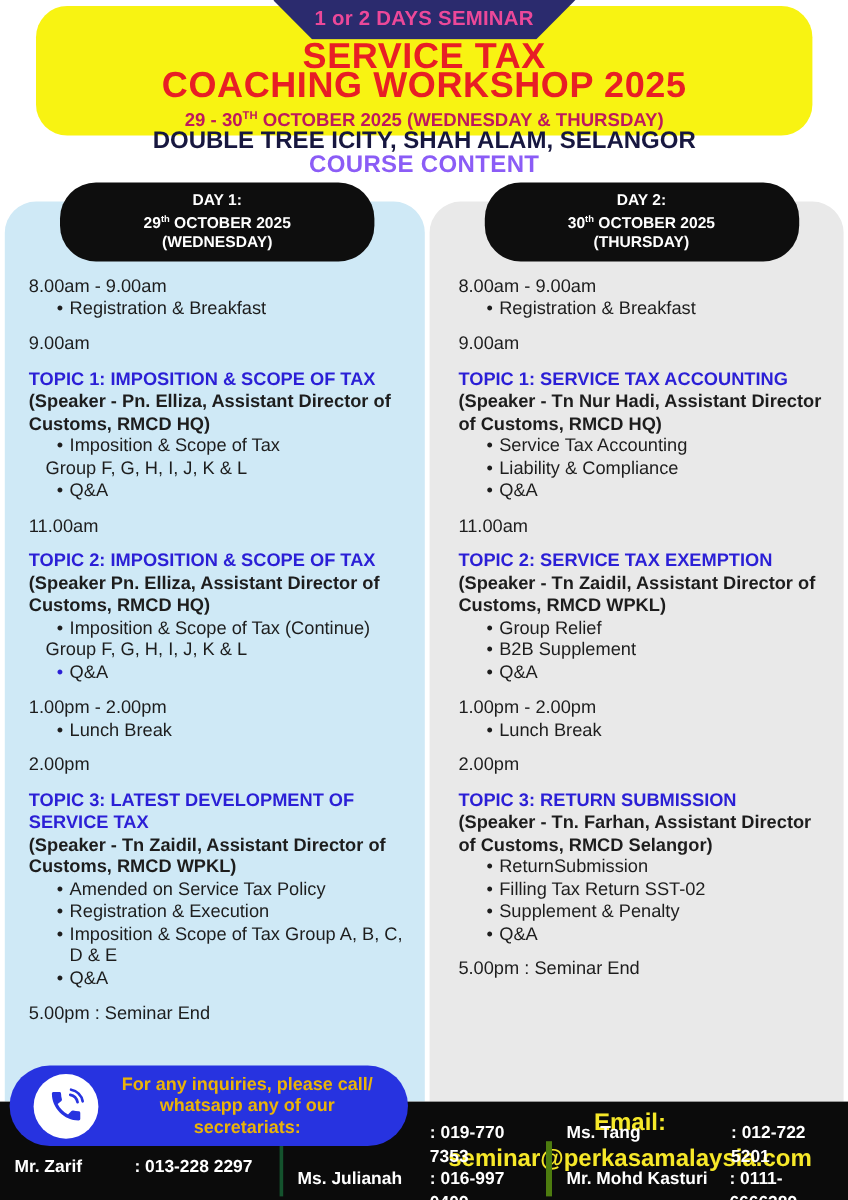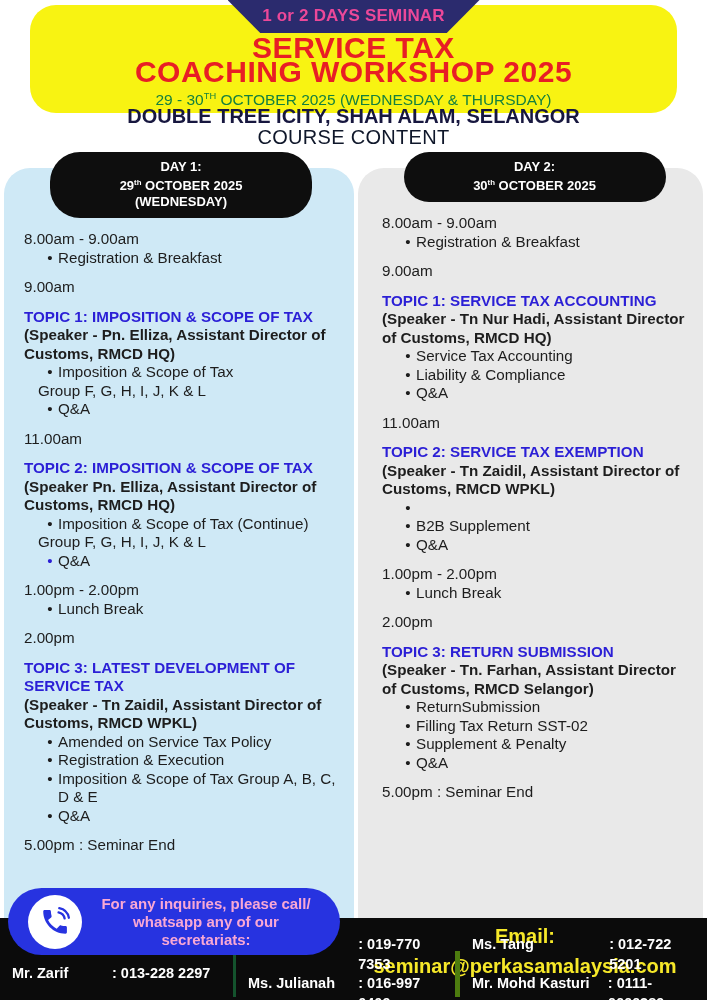--- a/index.html
+++ b/index.html
@@ -8,26 +8,26 @@
 
   
   .header { position:absolute; top:5px; left:30px; width:647px; height:108px;
             background:#f8f312; border-radius:26px; text-align:center; }
   .ribbon { position:absolute; top:-5px; left:50%; transform:translateX(-50%);
             width:252px; height:33px; background:#2b2b6e; color:#ec4899;
             font-weight:bold; font-size:17px; line-height:31px; text-align:center;
             clip-path:polygon(0 0,100% 0,87% 100%,13% 100%); letter-spacing:.2px; }
   .title-line { color:#e81e25; font-weight:bold; font-size:30px; line-height:24px; letter-spacing:.5px; }
   .title-line.first { padding-top:31px; }
-  .date-line { margin-top:4px; color:#15803d; font-weight:normal; font-size:15.5px; line-height:16px; }
+  .date-line { margin-top:4px; color:#be185d; font-weight:bold; font-size:15.5px; line-height:16px; }
   .date-line sup { font-size:60%; vertical-align:super; }
   .venue-line { color:#17173f; font-weight:bold; font-size:20px; line-height:16px; }
 
   .course-heading { position:absolute; top:126px; left:0; width:100%; text-align:center;
-                    color:#0f172a; font-weight:normal; font-size:20px; letter-spacing:.3px; }
+                    color:#8b5cf6; font-weight:bold; font-size:20px; letter-spacing:.3px; }
 
   
   .columns { position:absolute; top:168px; left:4px; right:4px; bottom:82px; display:flex; gap:4px; }
   .col { border-radius:26px 26px 0 0; padding:0 16px 0 20px; font-size:15.2px; line-height:18.5px; color:#1d1d1d; }
   .col.left  { flex:0 0 350px; background:#cfe9f6; }
   .col.right { flex:1; background:#e9e9e9; padding-left:24px; }
 
   .day-pill { width:262px; margin:-16px auto 12px; background:#0e0e0e; color:#ffffff;
               border-radius:30px; text-align:center; padding:7px 0 8px; }
   .pill-line { font-weight:bold; font-size:13px; line-height:16px; }
@@ -53,21 +53,21 @@
   .c-col:nth-child(3) { flex:1; border-left:5px solid #4d7c0f; }
   .c-row { display:flex; color:#ffffff; font-weight:bold; font-size:14.5px; line-height:19.5px; }
   .c-col:nth-child(1) .c-name { width:100px; }
   .c-col:nth-child(2) .c-name { width:112px; }
   .c-col:nth-child(3) .c-name { width:138px; }
 
   .inquiry-pill { position:absolute; left:8px; top:888px; width:332px; height:67px;
                   background:#2733e0; border-radius:34px; display:flex; align-items:center; z-index:3; }
   .phone-badge { width:54px; height:54px; border-radius:50%; background:#ffffff; margin-left:20px;
                  display:flex; align-items:center; justify-content:center; flex:0 0 54px; }
-  .inquiry-text { flex:1; text-align:center; color:#f9a8d4; font-weight:bold;
+  .inquiry-text { flex:1; text-align:center; color:#eab308; font-weight:bold;
                   font-size:15px; line-height:18px; padding:0 16px 0 6px; }
 </style>
 </head>
 <body>
 
 <div class="page">
 
   <div class="header">
     <div class="ribbon">
       <span>1 or 2 DAYS SEMINAR</span>
@@ -139,20 +139,21 @@
         <div class="bullet">
           <span class="dot">•</span>
           <span class="btxt">Q&amp;A</span>
         </div>
         <div class="time">5.00pm : Seminar End</div>
       </div>
     <div class="col right">
         <div class="day-pill">
           <div class="pill-line">DAY 2:</div>
           <div class="pill-line">30<sup>th</sup> OCTOBER 2025</div>
+          <div class="pill-line">(THURSDAY)</div>
         </div>
         <div class="time first">8.00am - 9.00am</div>
         <div class="bullet">
           <span class="dot">•</span>
           <span class="btxt">Registration &amp; Breakfast</span>
         </div>
         <div class="time">9.00am</div>
         <div class="topic-title">TOPIC 1: SERVICE TAX ACCOUNTING</div>
         <div class="speaker">(Speaker - Tn Nur Hadi, Assistant Director of Customs, RMCD HQ)</div>
         <div class="bullet">
@@ -165,20 +166,21 @@
         </div>
         <div class="bullet">
           <span class="dot">•</span>
           <span class="btxt">Q&amp;A</span>
         </div>
         <div class="time">11.00am</div>
         <div class="topic-title">TOPIC 2: SERVICE TAX EXEMPTION</div>
         <div class="speaker">(Speaker - Tn Zaidil, Assistant Director of Customs, RMCD WPKL)</div>
         <div class="bullet">
           <span class="dot">•</span>
+          <span class="btxt">Group Relief</span>
         </div>
         <div class="bullet">
           <span class="dot">•</span>
           <span class="btxt">B2B Supplement</span>
         </div>
         <div class="bullet">
           <span class="dot">•</span>
           <span class="btxt">Q&amp;A</span>
         </div>
         <div class="time">1.00pm - 2.00pm</div>

